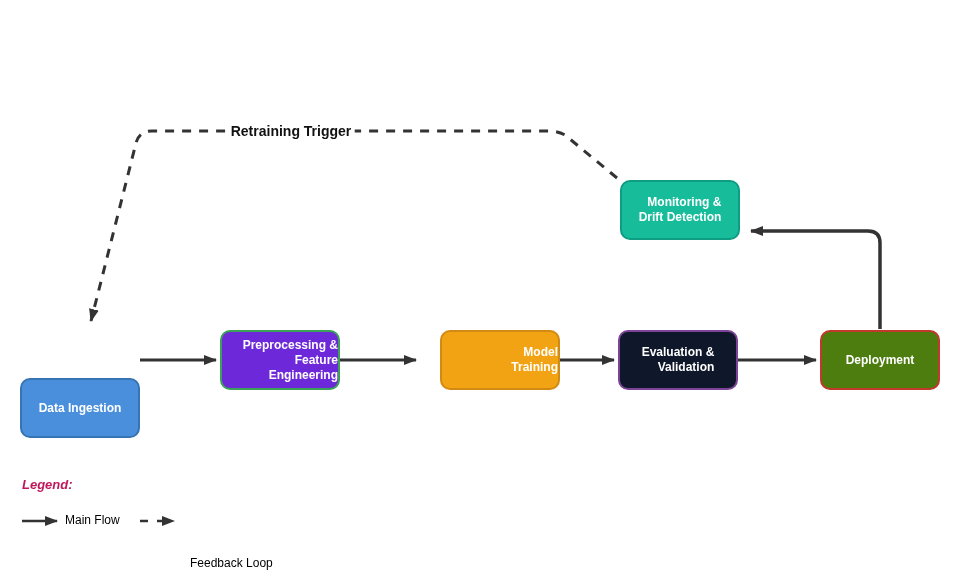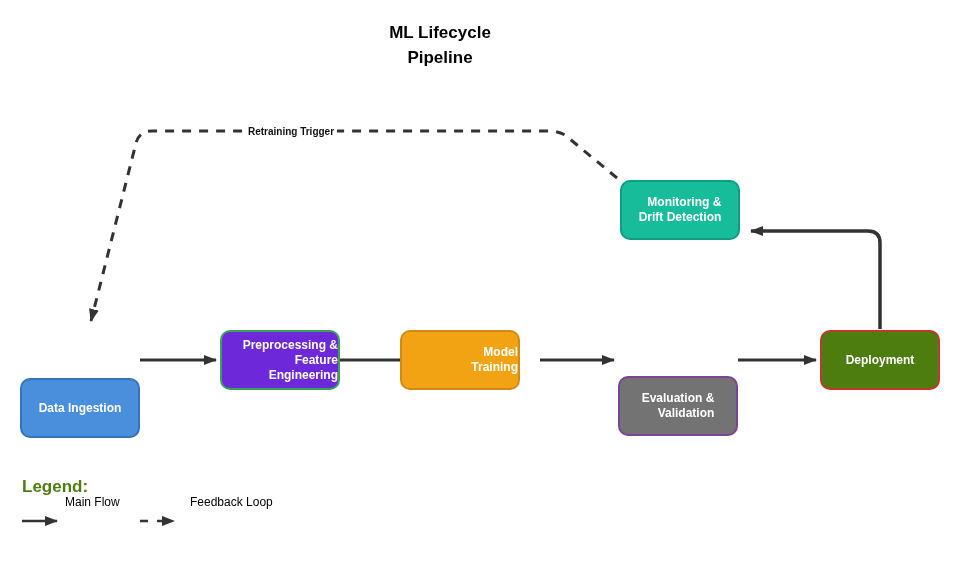--- a/index.html
+++ b/index.html
@@ -39,51 +39,52 @@
     text-align: right;
     color: #ffffff;
     font-size: 12px;
     font-weight: bold;
     line-height: 15px;
     white-space: pre-line;
     cursor: default;
   }
   .node-data-ingestion { left: 20px;  top: 330px; }
   .node-preprocessing  { left: 220px; top: 330px; }
-  .node-model-training { left: 400px; top: 330px; padding-left: 32px; }
+  .node-model-training { left: 440px; top: 330px; padding-left: 32px; }
   .node-evaluation     { left: 618px; top: 330px; }
   .node-deployment     { left: 820px; top: 330px; }
   .node-monitoring     { left: 620px; top: 180px; }
   .edge-label {
     position: absolute;
     left: 291px; top: 131px;
     transform: translate(-50%, -50%);
     background: #ffffff;
     padding: 0 3px;
-    font-size: 10px;
+    font-size: 14px;
     font-weight: bold;
     color: #111111;
     white-space: nowrap;
   }
   .legend-heading {
     position: absolute;
     left: 22px; top: 477px;
-    font-size: 17px;
+    font-size: 13px;
     font-weight: bold;
-    color: #4d7c0f;
+    color: #be185d;
+    font-style: italic;
   }
   .legend-label {
     position: absolute;
-    top: 495px;
+    top: 513px;
     font-size: 12px;
     color: #000000;
     white-space: nowrap;
   }
   .legend-label-main { left: 65px; }
-  .legend-label-feedback { left: 190px; }
+  .legend-label-feedback { left: 190px; margin-top: 43px; }
 </style>
 </head>
 <body>
 
 <div class="canvas">
 
   <svg class="edges-svg">
     <defs>
       <marker id="arrowhead" markerWidth="14" markerHeight="12" refX="12" refY="5" orient="auto" markerUnits="userSpaceOnUse">
         <path d="M0,0 L13,5 L0,10 Z" fill="#333333"></path>
@@ -96,33 +97,29 @@
     <path d="M738,360 H816" fill="none" stroke-width="3" marker-end="url(#arrowhead)" stroke="#333333"></path>
 
     <path d="M880,329 L880,243 Q880,231 868,231 L751,231" fill="none" stroke-width="3.5" marker-end="url(#arrowhead)" stroke="#333333"></path>
 
     <path d="M617,178 L565,135 Q558,131 548,131 L152,131 Q139,131 136,143 L91,321" fill="none" stroke-width="3" stroke-dasharray="9,8" marker-end="url(#arrowhead)" stroke="#333333"></path>
 
     <path d="M22,521 H57" fill="none" stroke-width="2.5" marker-end="url(#arrowhead)" stroke="#333333"></path>
     <path d="M140,521 H174" fill="none" stroke-width="2.5" stroke-dasharray="8,9" marker-end="url(#arrowhead)" stroke="#333333"></path>
   </svg>
 
-  <div class="diagram-title">
-    <div>ML Lifecycle</div>
-    <div>Pipeline</div>
-  </div>
 
   <div class="node node-data-ingestion" style="background-color: rgb(74, 143, 220); border-color: rgb(54, 116, 181); margin-top: 48px;">Data Ingestion</div>
 
   <div class="node node-preprocessing" style="background-color: #6d28d9; border-color: rgb(58, 162, 87);">Preprocessing &amp;
 Feature Engineering</div>
 
   <div class="node node-model-training" style="background-color: rgb(242, 163, 19); border-color: rgb(209, 139, 19);">Model Training</div>
 
-  <div class="node node-evaluation" style="background-color: #737373; border-color: rgb(125, 67, 151); margin-top: 46px;">Evaluation &amp;
+  <div class="node node-evaluation" style="background-color: #0f172a; border-color: rgb(125, 67, 151);">Evaluation &amp;
 Validation</div>
 
   <div class="node node-deployment" style="background-color: #4d7c0f; border-color: rgb(192, 57, 43);">Deployment</div>
 
   <div class="node node-monitoring" style="background-color: rgb(23, 188, 155); border-color: rgb(14, 157, 130);">Monitoring &amp;
 Drift Detection</div>
 
   <span class="edge-label">Retraining Trigger</span>
 
   <div class="legend-heading">Legend:</div>

